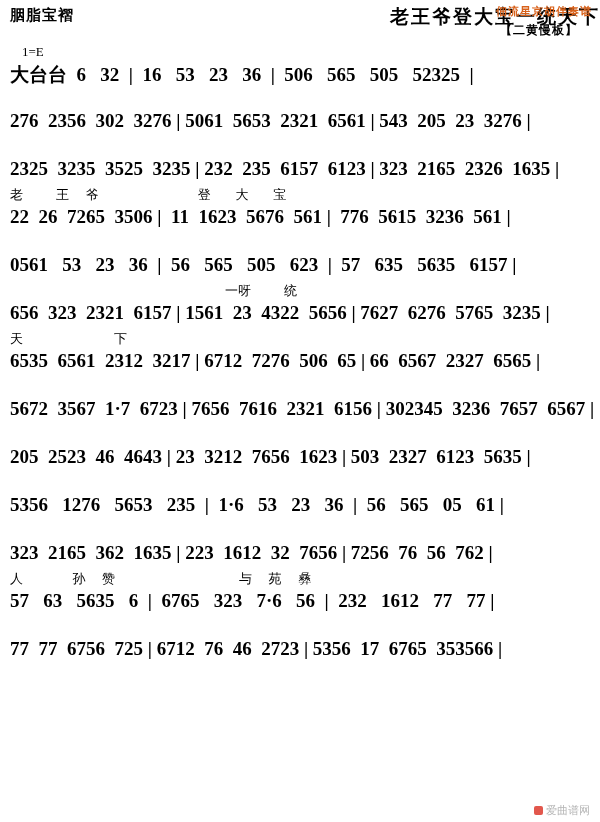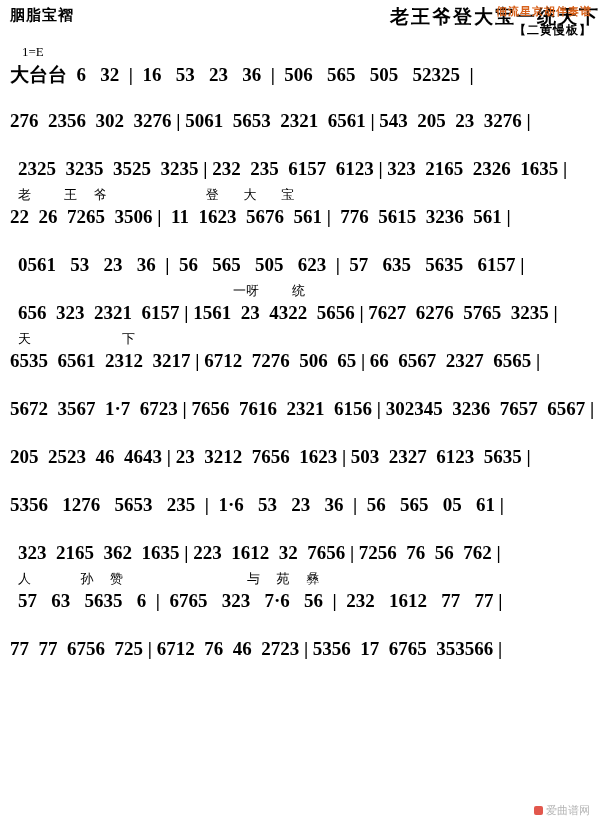--- a/index.html
+++ b/index.html
@@ -47,21 +47,21 @@
     top: 4px;
     text-align: left;
     font-size: 11px;
     color: #d8611a;
     font-weight: bold;
     letter-spacing: 1px;
     font-family: "DejaVu Sans", sans-serif;
   }
   .banpai {
     position: absolute;
-    right: 8px;
+    right: 22px;
     top: 22px;
     text-align: center;
     font-size: 12px;
     font-weight: bold;
     letter-spacing: 1px;
     font-family: "DejaVu Serif", serif;
   }
 
   .keysig {
     position: absolute;
@@ -80,21 +80,20 @@
   }
   .line {
     position: relative;
     height: 48px;
     padding-left: 1px;
     white-space: nowrap;
     text-decoration: underline;
   }
   .line.lyricline {
     height: 48px;
-    margin-left: 8px;
   }
   .notes {
     position: absolute;
     left: 10px;
     top: 0;
     font-family: "Liberation Serif", "DejaVu Serif", serif;
     font-size: 19px;
     font-weight: bold;
     letter-spacing: 0px;
     white-space: pre;

